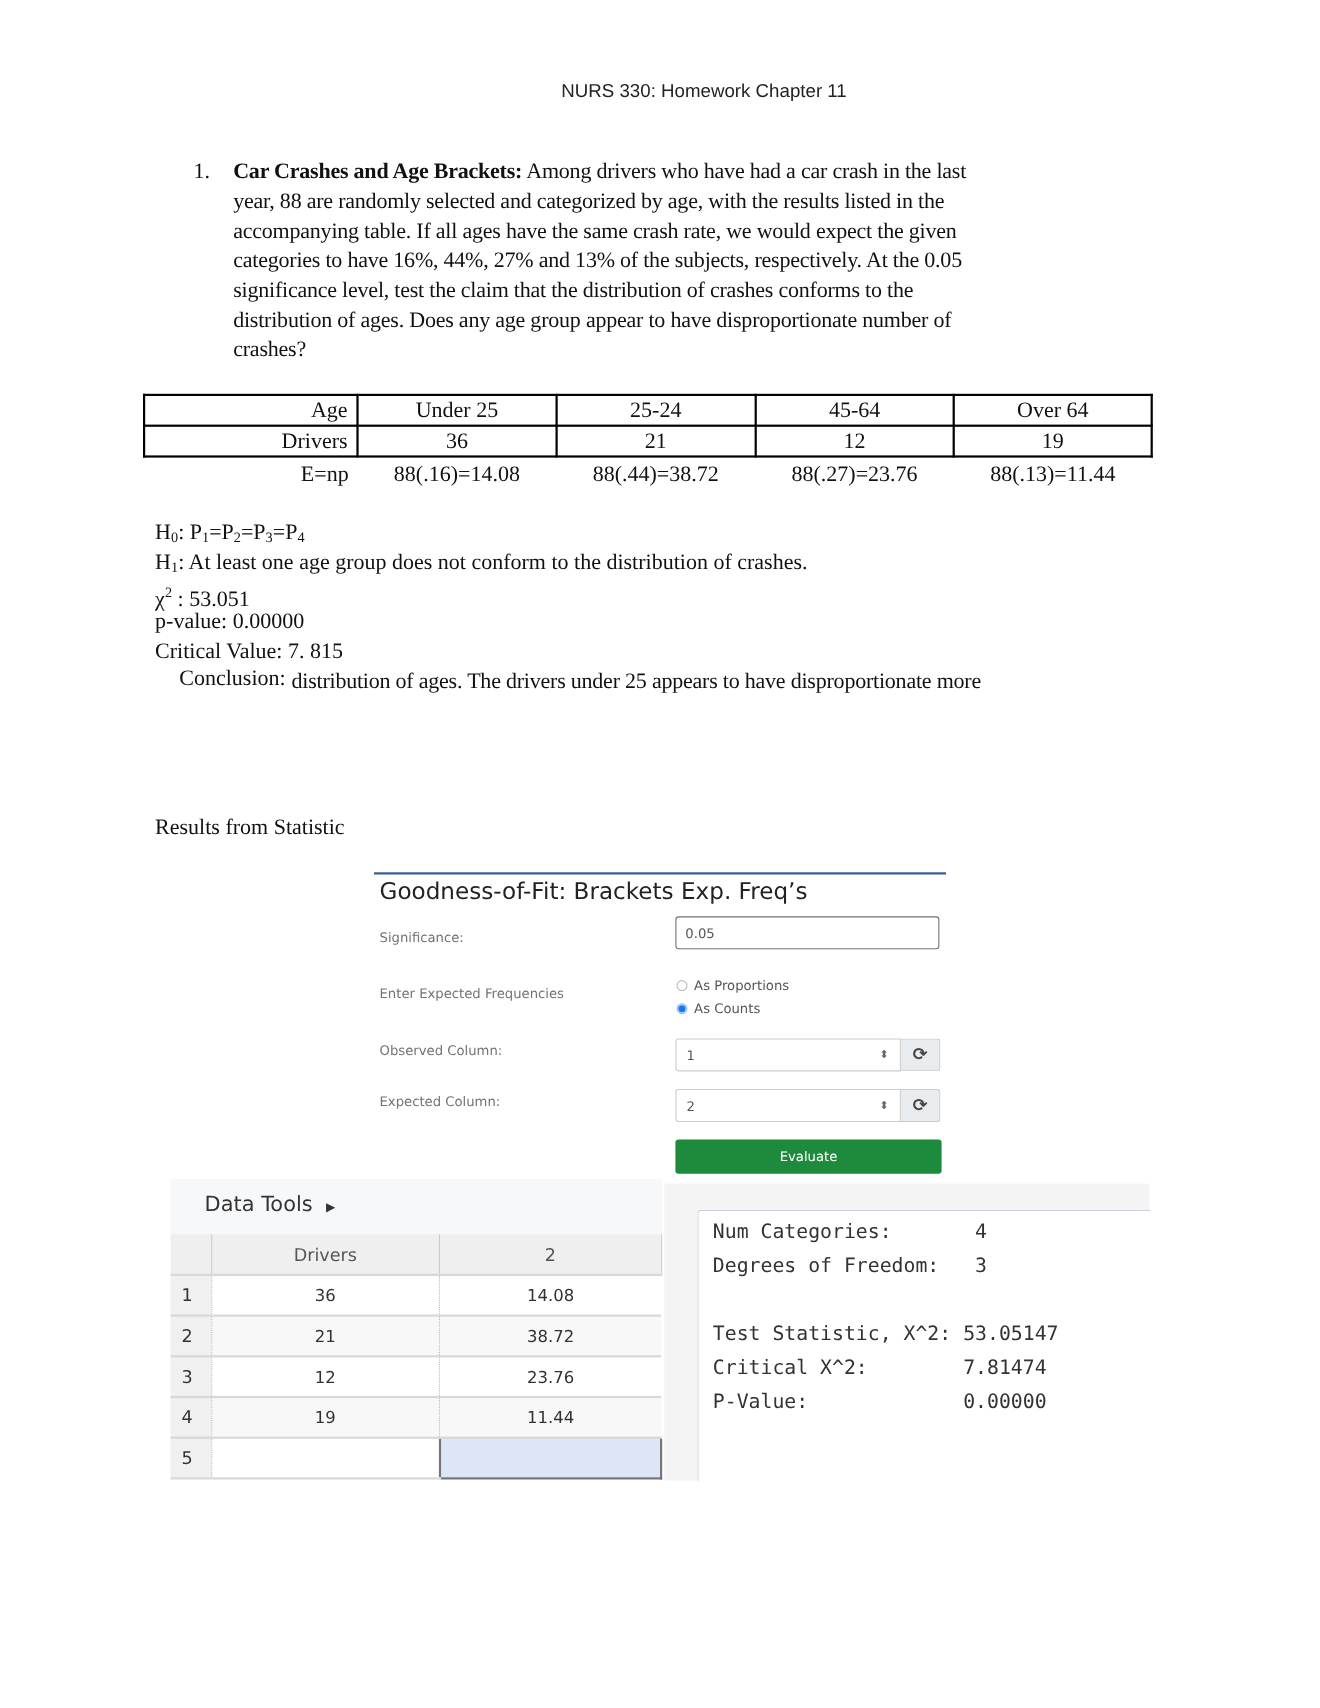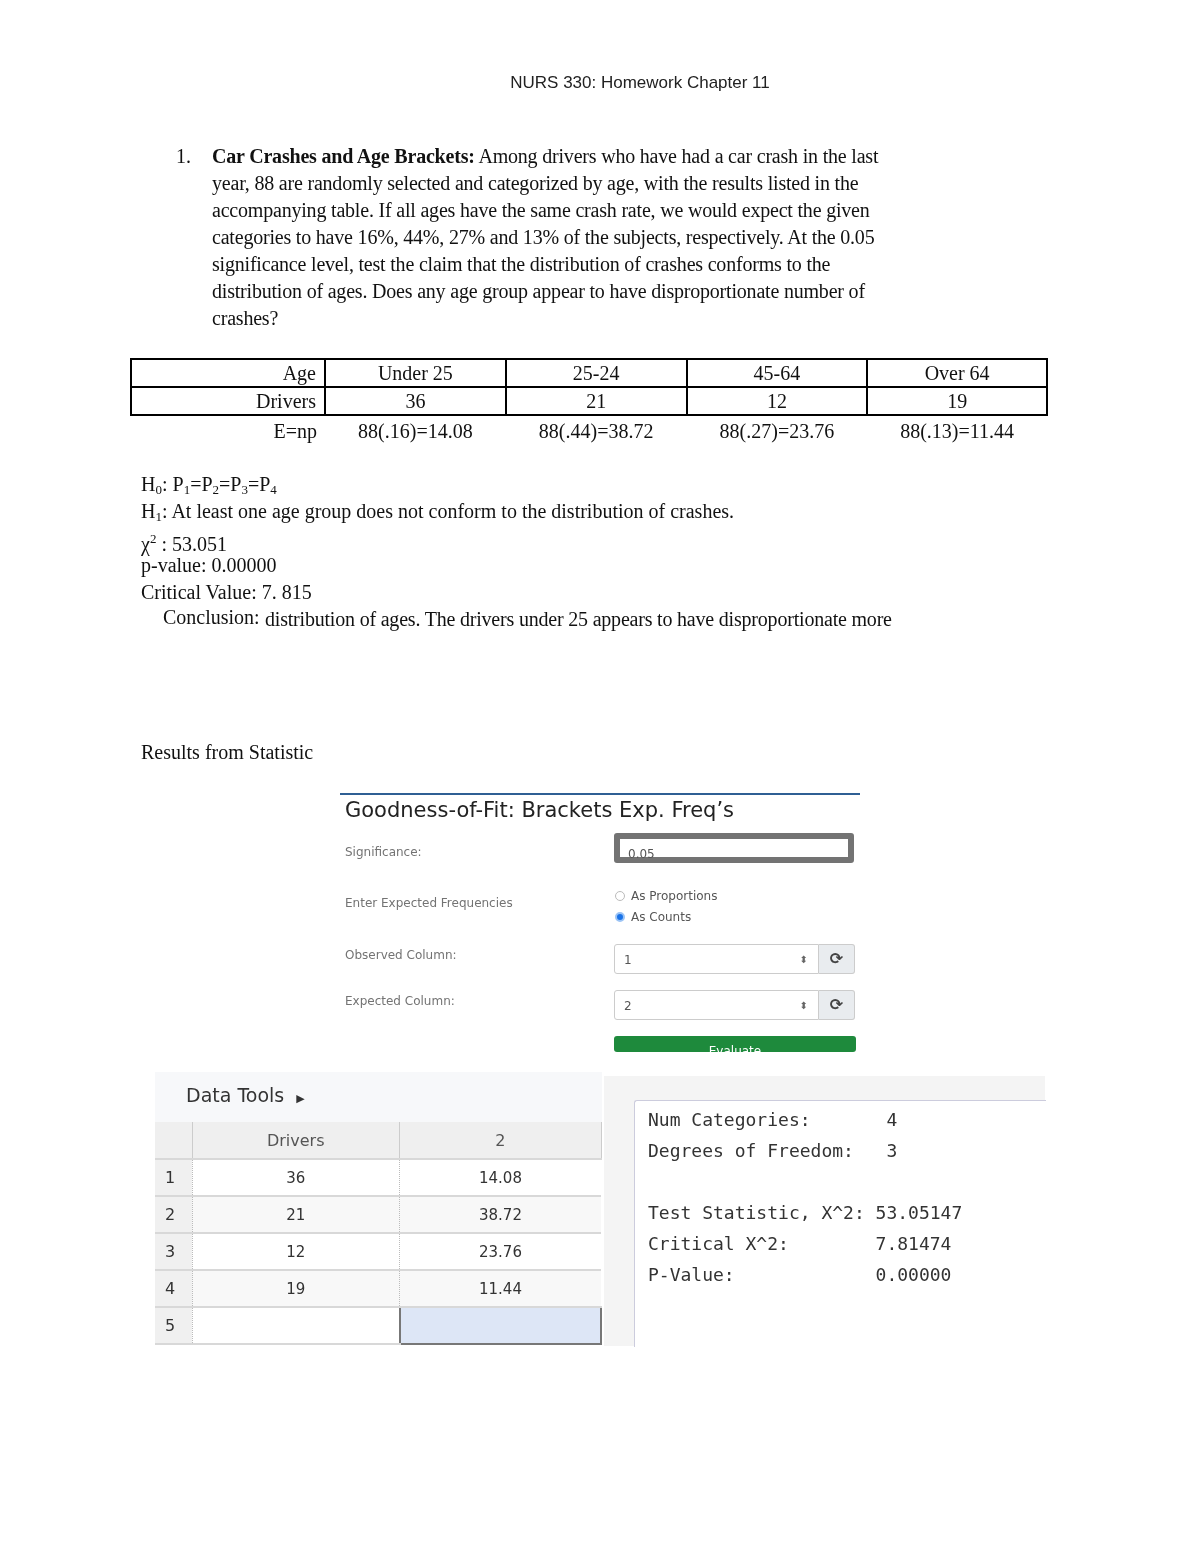--- a/index.html
+++ b/index.html
@@ -37,39 +37,39 @@
 
   .results-label { top: 741px; left: 141px; font-size: 20px; }
 
   
   .sd { font-family: "DejaVu Sans", sans-serif; }
   .sd-topline { top: 793px; left: 340px; width: 520px; height: 2px; background: #2f5f94; }
   .sd-title { top: 798px; left: 345px; font-size: 21px; color: #222; }
   .sd-label { left: 345px; font-size: 12px; color: #737373; }
   .sd-input {
     top: 833px; left: 614px; width: 240px; height: 30px; box-sizing: border-box;
-    border: 6px solid #737373; border-radius: 3px; font-size: 12px; color: #555;
+    border: 1px solid #737373; border-radius: 3px; font-size: 12px; color: #555;
     padding: 0 8px; line-height: 30px; font-family: "DejaVu Sans", sans-serif;
   }
   .radio-row { left: 615px; font-size: 12px; color: #555; display: flex; align-items: center; gap: 6px; }
   .radio { width: 10px; height: 10px; border-radius: 50%; border: 1px solid #bbb; box-sizing: border-box; background: #fff; }
   .radio.on { border: 2px solid #9cc4f5; background: #1a73e8; }
   .select-box {
     left: 614px; width: 205px; height: 30px; box-sizing: border-box;
     border: 1px solid #ccc; border-radius: 3px 0 0 3px; font-size: 12px; color: #555;
     padding-left: 9px; line-height: 30px; background: #fff;
   }
   .select-arrow { position: absolute; right: 10px; top: 0; font-size: 10px; color: #666; }
   .refresh-btn {
     left: 819px; width: 36px; height: 30px; box-sizing: border-box;
     border: 1px solid #ccc; border-left: none; border-radius: 0 3px 3px 0; background: #e9ecef;
     text-align: center; line-height: 28px; font-size: 16px; color: #444; font-weight: bold;
   }
   .eval-btn {
-    top: 1036px; left: 614px; width: 242px; height: 16px; background: #1e8a3c; color: #fff;
+    top: 1036px; left: 614px; width: 242px; height: 31px; background: #1e8a3c; color: #fff;
     border-radius: 3px; text-align: center; line-height: 31px; font-size: 12px;
   }
 
   .dt-bar { top: 1072px; left: 155px; width: 447px; height: 50px; background: #f7f8fa; }
   .dt-label { top: 1084px; left: 186px; font-size: 19px; color: #333; font-family: "DejaVu Sans", sans-serif; }
   .grid { top: 1122px; left: 155px; width: 447px; border-collapse: collapse; position: absolute; font-family: "DejaVu Sans", sans-serif; }
   .grid td { height: 35px; border-bottom: 2px solid #d8d8d8; text-align: center; font-size: 15px; color: #333; padding: 0; }
   .grid td.rn { width: 37px; background: #f0f0f0; text-align: left; padding-left: 10px; box-sizing: border-box; border-right: 1px dotted #bbb; font-size: 16px; }
   .grid td.c1 { width: 206px; border-right: 1px dotted #bbb; }
   .grid tr.head td { background: #efefef; color: #555; font-size: 16px; height: 36px; border-right: 1px solid #ccc; }

